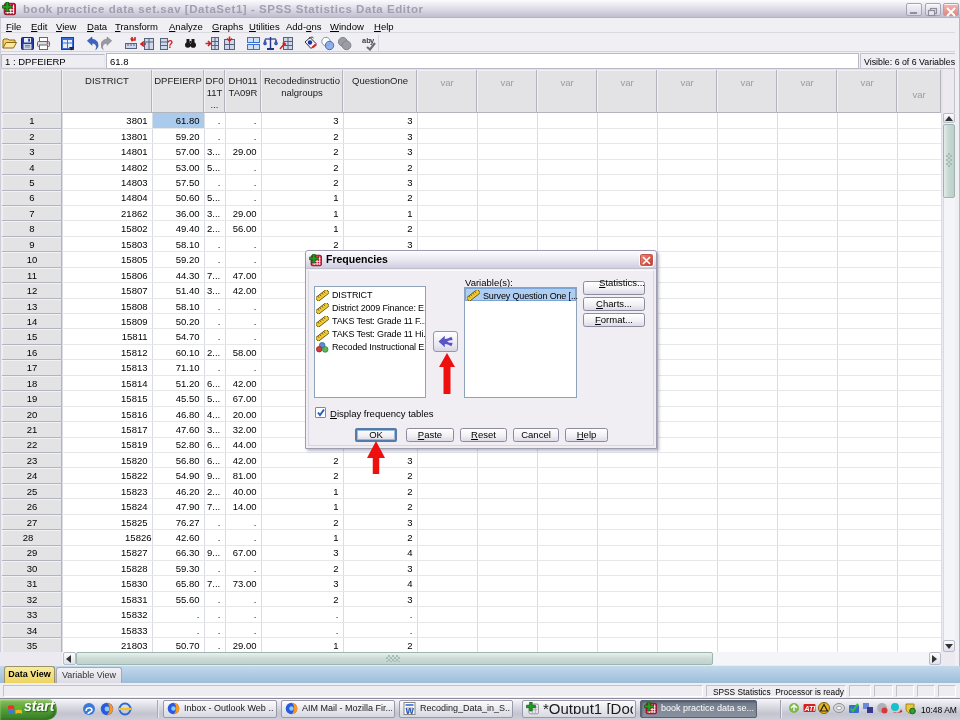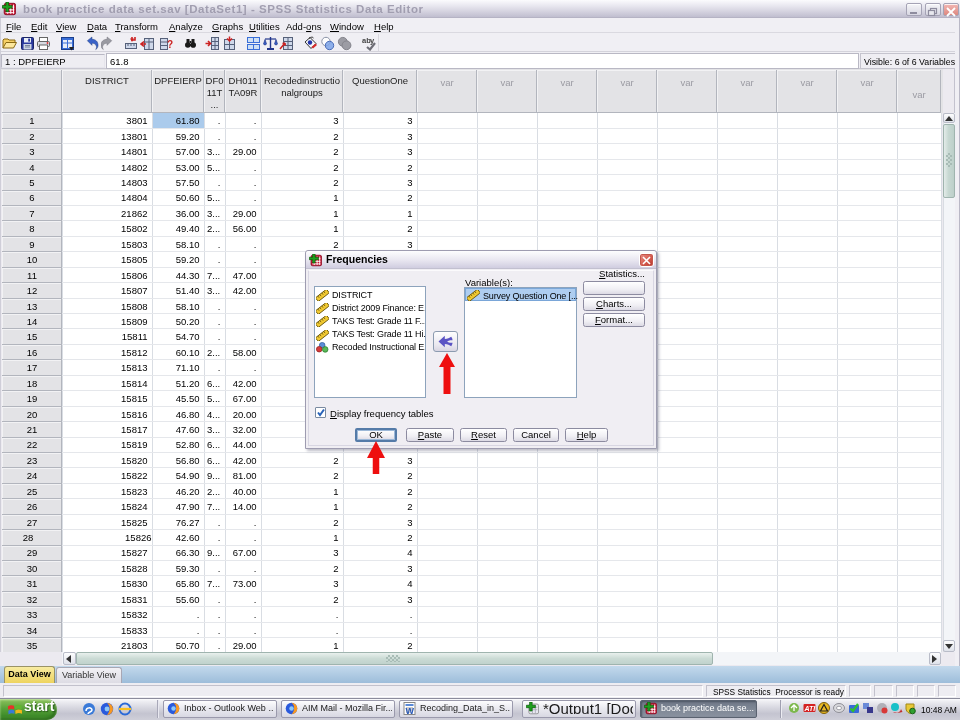--- a/index.html
+++ b/index.html
@@ -624,21 +624,21 @@
       <line x1="7.5" y1="3" x2="7.5" y2="5.2" stroke="#6e5a10" stroke-width="0.8"></line>
       <line x1="10" y1="3" x2="10" y2="5.2" stroke="#6e5a10" stroke-width="0.8"></line>
     </g>
   </svg>
 <div class="t" style="left:483px;top:291px;font-size:9px;letter-spacing:-0.15px">Survey Question One  [...</div>
 <div class="a" style="left:433px;top:331px;width:25px;height:21px;background:linear-gradient(180deg,#fefefe,#e9e7ef 70%,#d8d5e2);border:1px solid #8c9bb0;border-radius:3px"></div>
 <svg class="a" style="left:438px;top:335px" width="15" height="13" viewBox="0 0 15 13">
     <path d="M0.5 6.5 L6.8 0.8 L6.8 4 C9.6 3.8 11.6 3 13.2 1.8 C14.2 3.2 14.5 4.2 14.5 5.2 C11.8 5 10.2 5.6 9.2 6.5 C10.2 7.4 11.8 8 14.5 7.8 C14.5 8.8 14.2 9.8 13.2 11.2 C11.6 10 9.6 9.2 6.8 9 L6.8 12.2 Z" fill="#5a53c4"></path>
   </svg>
 <div class="a" style="left:583px;top:281px;width:62px;height:14px;background:linear-gradient(180deg,#fff,#f0eff4 60%,#dcdae4);border:1px solid #8c8ba0;border-radius:2.5px"></div>
-<div class="t c" style="left:583px;top:268px;width:78px;font-size:9.5px"><u>S</u>tatistics...</div>
+<div class="t c" style="left:583px;top:277px;width:78px;font-size:9.5px"><u>S</u>tatistics...</div>
 <div class="a" style="left:583px;top:297px;width:62px;height:14px;background:linear-gradient(180deg,#fff,#f0eff4 60%,#dcdae4);border:1px solid #8c8ba0;border-radius:2.5px"></div>
 <div class="t c" style="left:583px;top:298.0px;width:62px;font-size:9.5px"><u>C</u>harts...</div>
 <div class="a" style="left:583px;top:313px;width:62px;height:14px;background:linear-gradient(180deg,#fff,#f0eff4 60%,#dcdae4);border:1px solid #8c8ba0;border-radius:2.5px"></div>
 <div class="t c" style="left:583px;top:314.0px;width:62px;font-size:9.5px"><u>F</u>ormat...</div>
 <div class="a" style="left:315px;top:407px;width:11px;height:11px;background:#fff;border:1px solid #7a8aa0;border-radius:1px"></div>
 <svg class="a" style="left:316px;top:408px" width="10" height="10">
     <path d="M2 4.5 L4 7 L8 1.5" fill="none" stroke="#2862b8" stroke-width="2"></path>
   </svg>
 <div class="t" style="left:330px;top:408px;font-size:9.5px"><u>D</u>isplay frequency tables</div>
 <div class="a" style="left:355px;top:427.5px;width:42px;height:14.5px;background:linear-gradient(180deg,#fff,#f0eff4 60%,#dcdae4);border:2px solid #557ba8;border-radius:2px;box-shadow:inset 0 0 0 1px #9cb8d8"></div>
@@ -660,21 +660,21 @@
 <div class="a" style="left:0;top:698px;width:960px;height:22px;background:linear-gradient(180deg,#fdfdfe 0%,#f0f0f4 8%,#d5d5de 45%,#c4c4d0 70%,#cfcfd9 100%);border-top:1px solid #8c8c9c"></div>
 <div class="a" style="left:0;top:699px;width:57px;height:21px;background:linear-gradient(180deg,#8ec35e 0%,#59a23a 45%,#3f8c2a 80%,#4d9a34 100%);border-radius:0 11px 11px 0;box-shadow:inset 0 1px 2px #c6e6a8,inset -2px -2px 3px #2e6e1e"></div>
 <svg class="a" style="left:7px;top:702px" width="16" height="15" viewBox="0 0 16 15">
 <g transform="rotate(-4 8 7.5)">
       <path d="M1.2 3.8 C3.2 2.6 5 2.6 7.2 3.6 L7.2 7.2 C5 6.2 3.2 6.2 1.2 7.4 Z" fill="#e8322a"></path>
 <path d="M8.2 3.8 C10.4 2.8 12.2 2.8 14.8 4 L14.8 7.6 C12.2 6.4 10.4 6.4 8.2 7.4 Z" fill="#60b830"></path>
 <path d="M1.2 8.4 C3.2 7.2 5 7.2 7.2 8.2 L7.2 11.8 C5 10.8 3.2 10.8 1.2 12 Z" fill="#3a7ad8"></path>
 <path d="M8.2 8.4 C10.4 7.4 12.2 7.4 14.8 8.6 L14.8 12.2 C12.2 11 10.4 11 8.2 12 Z" fill="#f0b818"></path>
     </g>
   </svg>
-<div class="t" style="left:24px;top:701px;color:#fff;font-weight:bold;font-size:14px;text-shadow:1px 1px 1px #2a5e1c">start</div>
+<div class="t" style="left:24px;top:701px;color:#fff;font-weight:bold;font-style:italic;font-size:14px;text-shadow:1px 1px 1px #2a5e1c">start</div>
 <svg class="a" style="left:82px;top:702px" width="14" height="14">
     <circle cx="7" cy="7" r="6" fill="#3a7ad8"></circle>
     <path d="M4 9 C4 5 10 5 10 8 C10 10 6 10 6 12" stroke="#fff" stroke-width="1.5" fill="none"></path>
   </svg>
 <svg class="a" style="left:100px;top:702px" width="14" height="14">
     <circle cx="7" cy="7" r="6.2" fill="#2a5adc"></circle>
     <path d="M7 1 a6 6 0 0 1 0 12 C10 10 11 4 7 1" fill="#f89820"></path>
     <circle cx="7" cy="7" r="2.4" fill="#8cc8f8"></circle>
   </svg>
 <svg class="a" style="left:118px;top:702px" width="14" height="14">

